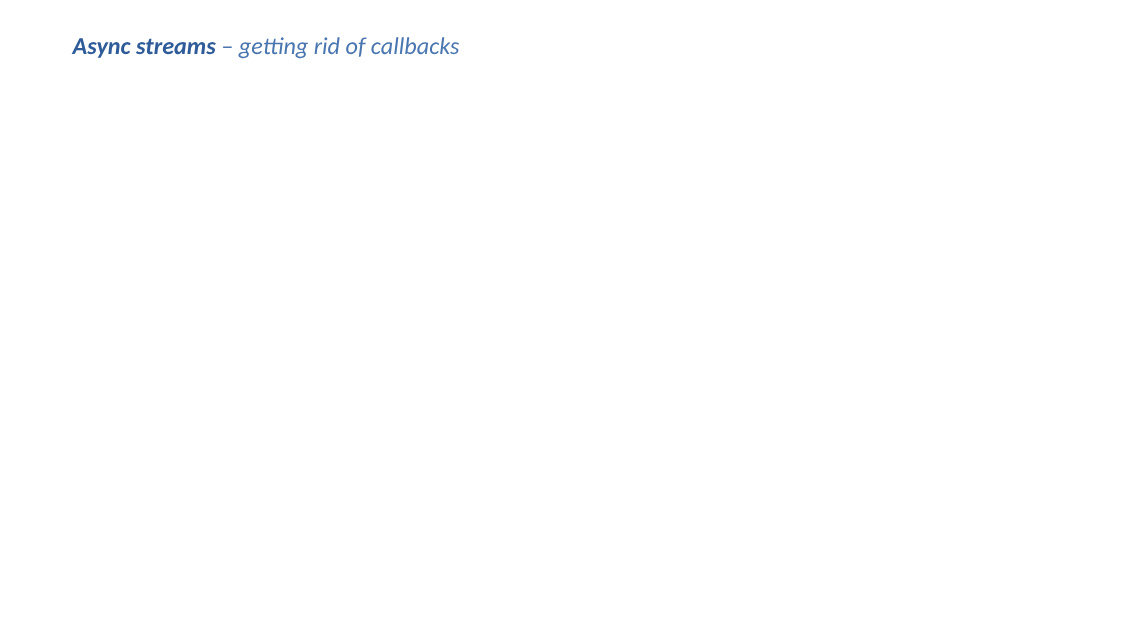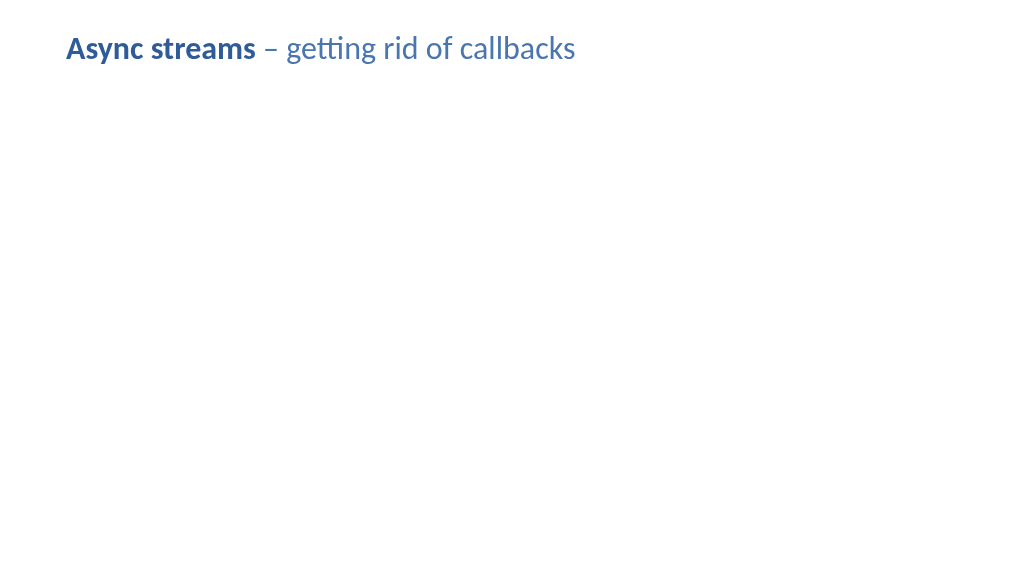--- a/index.html
+++ b/index.html
@@ -13,23 +13,24 @@
       background: #ffffff;
       font-family: "Segoe UI", Calibri, Arial, sans-serif;
       overflow: hidden;
     }
     .slide {
       width: 100%;
       height: 100%;
       padding: 28px 66px;
     }
     .title-line {
-      font-size: 32px;
+      font-size: 22px;
       line-height: 1.3;
       color: #3e6aa3;
+      font-style: italic;
     }
     .title-bold {
       font-weight: 700;
       color: #2f5c99;
     }
     .title-rest {
       font-weight: 400;
       color: #4a76b0;
     }
   </style>

